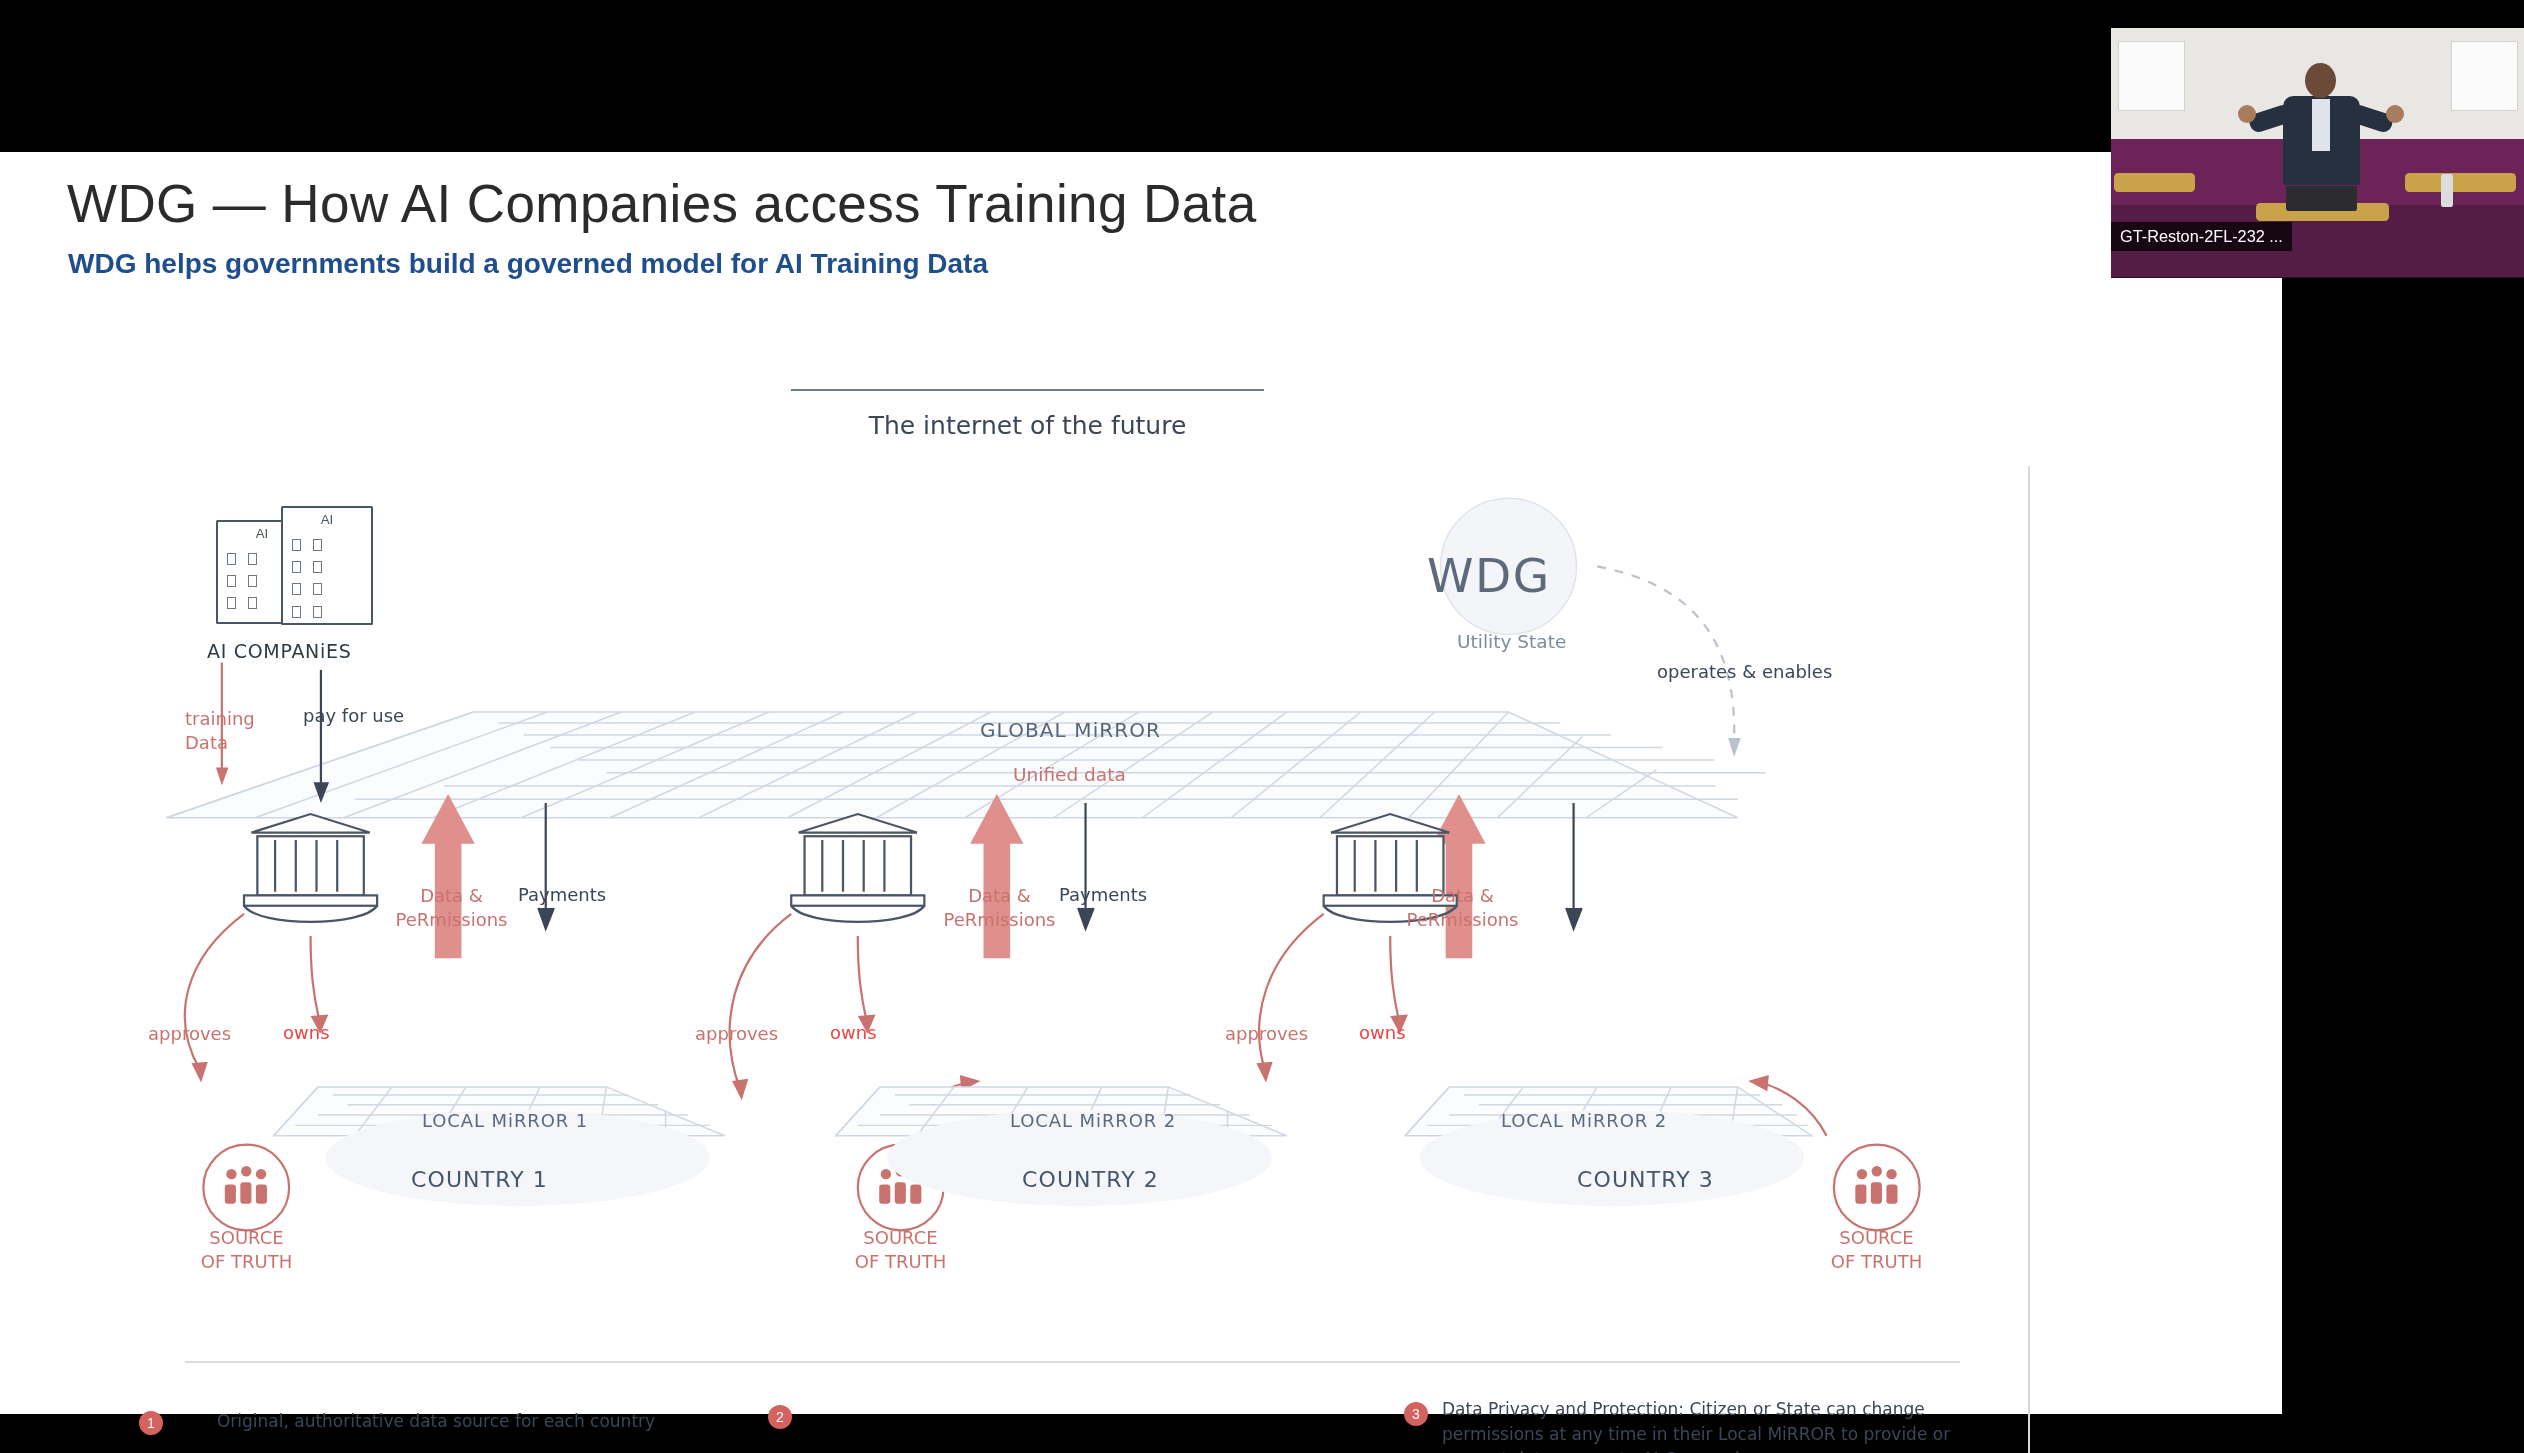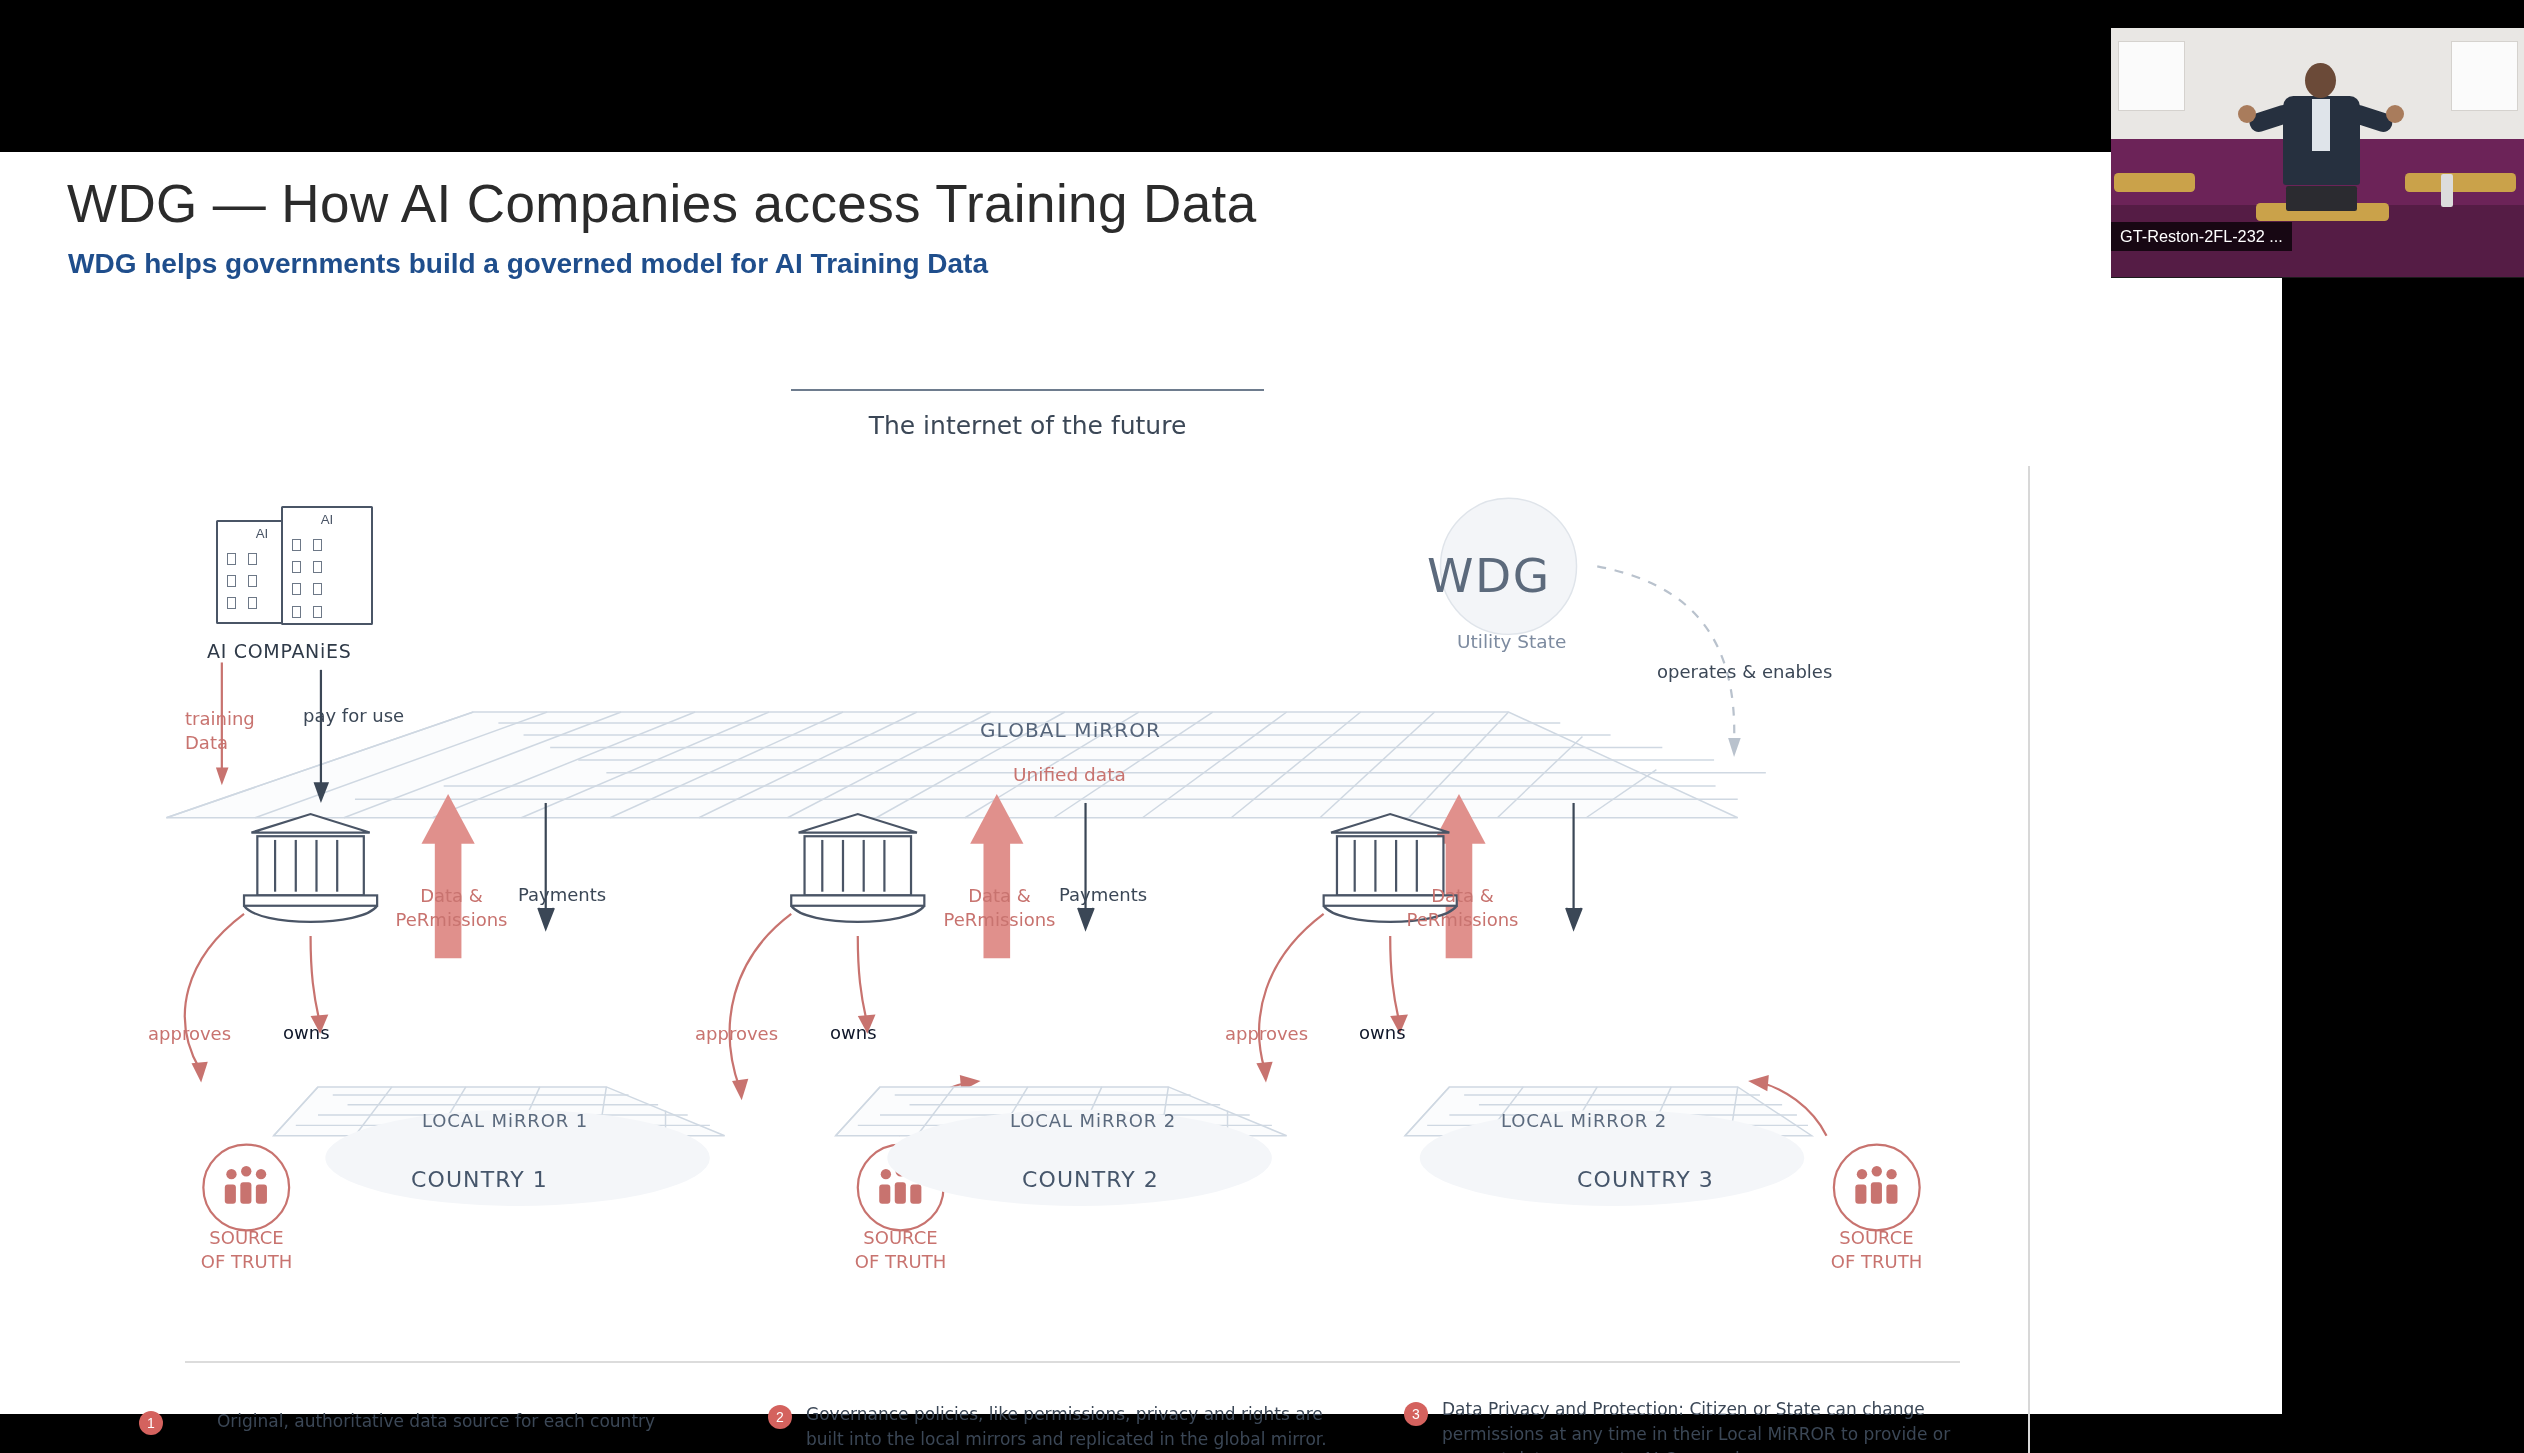--- a/index.html
+++ b/index.html
@@ -54,21 +54,21 @@
   
   .global-mirror{position:absolute;left:980px;top:566px;font-size:20px;color:#56657a;letter-spacing:1.1px;}
   .unified{position:absolute;left:1013px;top:612px;font-size:18.5px;color:#c8736f;}
 
   .local-mirror{position:absolute;font-size:18px;color:#5b6a7e;letter-spacing:0.9px;}
   .country{position:absolute;font-size:22px;color:#46566b;letter-spacing:1.1px;}
 
   .dp{position:absolute;font-size:18px;line-height:24.4px;color:#c8736f;text-align:center;}
   .pay{position:absolute;font-size:18px;color:#3b4756;}
   .approves{position:absolute;font-size:18px;color:#c8736f;}
-  .owns{position:absolute;font-size:18px;color:#0f172a;text-align:right;}
+  .owns{position:absolute;font-size:18px;color:#ef4444;text-align:right;}
   .sot{position:absolute;font-size:18px;line-height:24px;color:#c8736f;text-align:center;}
 
   
   .fn-rule{position:absolute;left:185px;top:1209px;width:1775px;height:1.5px;background:#dcdcdc;}
   .fn{position:absolute;font-size:17px;line-height:25px;color:#3b4756;}
   .fn-badge{
     position:absolute;width:24px;height:24px;border-radius:50%;background:#d4625e;color:#fff;
     font-size:14px;line-height:24px;text-align:center;font-family:"Liberation Sans",sans-serif;
   }
 
@@ -353,21 +353,20 @@
     <div class="local-mirror hand" style="left:1501px;top:958px;">LOCAL MiRROR 2</div>
     <div class="country hand" style="left:1577px;top:1015px;">COUNTRY 3</div>
     <div class="sot hand" style="left:1806px;top:1074px;width:141px;white-space:pre-line;">SOURCE
 OF TRUTH</div>
 
     <div class="fn-rule"></div>
     <div class="fn-badge" style="left:139px;top:1259px;">1</div>
     <div class="fn hand" style="left:177px;top:1257px;width:518px;text-align:center;">Original, authoritative data source for each country</div>
 
     <div class="fn-badge" style="left:768px;top:1253px;">2</div>
-    <div class="fn hand" style="left:806px;top:1250px;width:540px;">Governance policies, like permissions, privacy and rights are built into the local mirrors and replicated in the global mirror.</div>
 
     <div class="fn-badge" style="left:1404px;top:1250px;">3</div>
     <div class="fn hand" style="left:1442px;top:1245px;width:518px;">Data Privacy and Protection: Citizen or State can change permissions at any time in their Local MiRROR to provide or prevent data access to AI Companies</div>
 
   </div>
 
   <div id="cam">
     <div class="cam-wall"></div>
     <div class="cam-screen" style="left:7.4px;"></div>
     <div class="cam-screen" style="left:340px;"></div>

